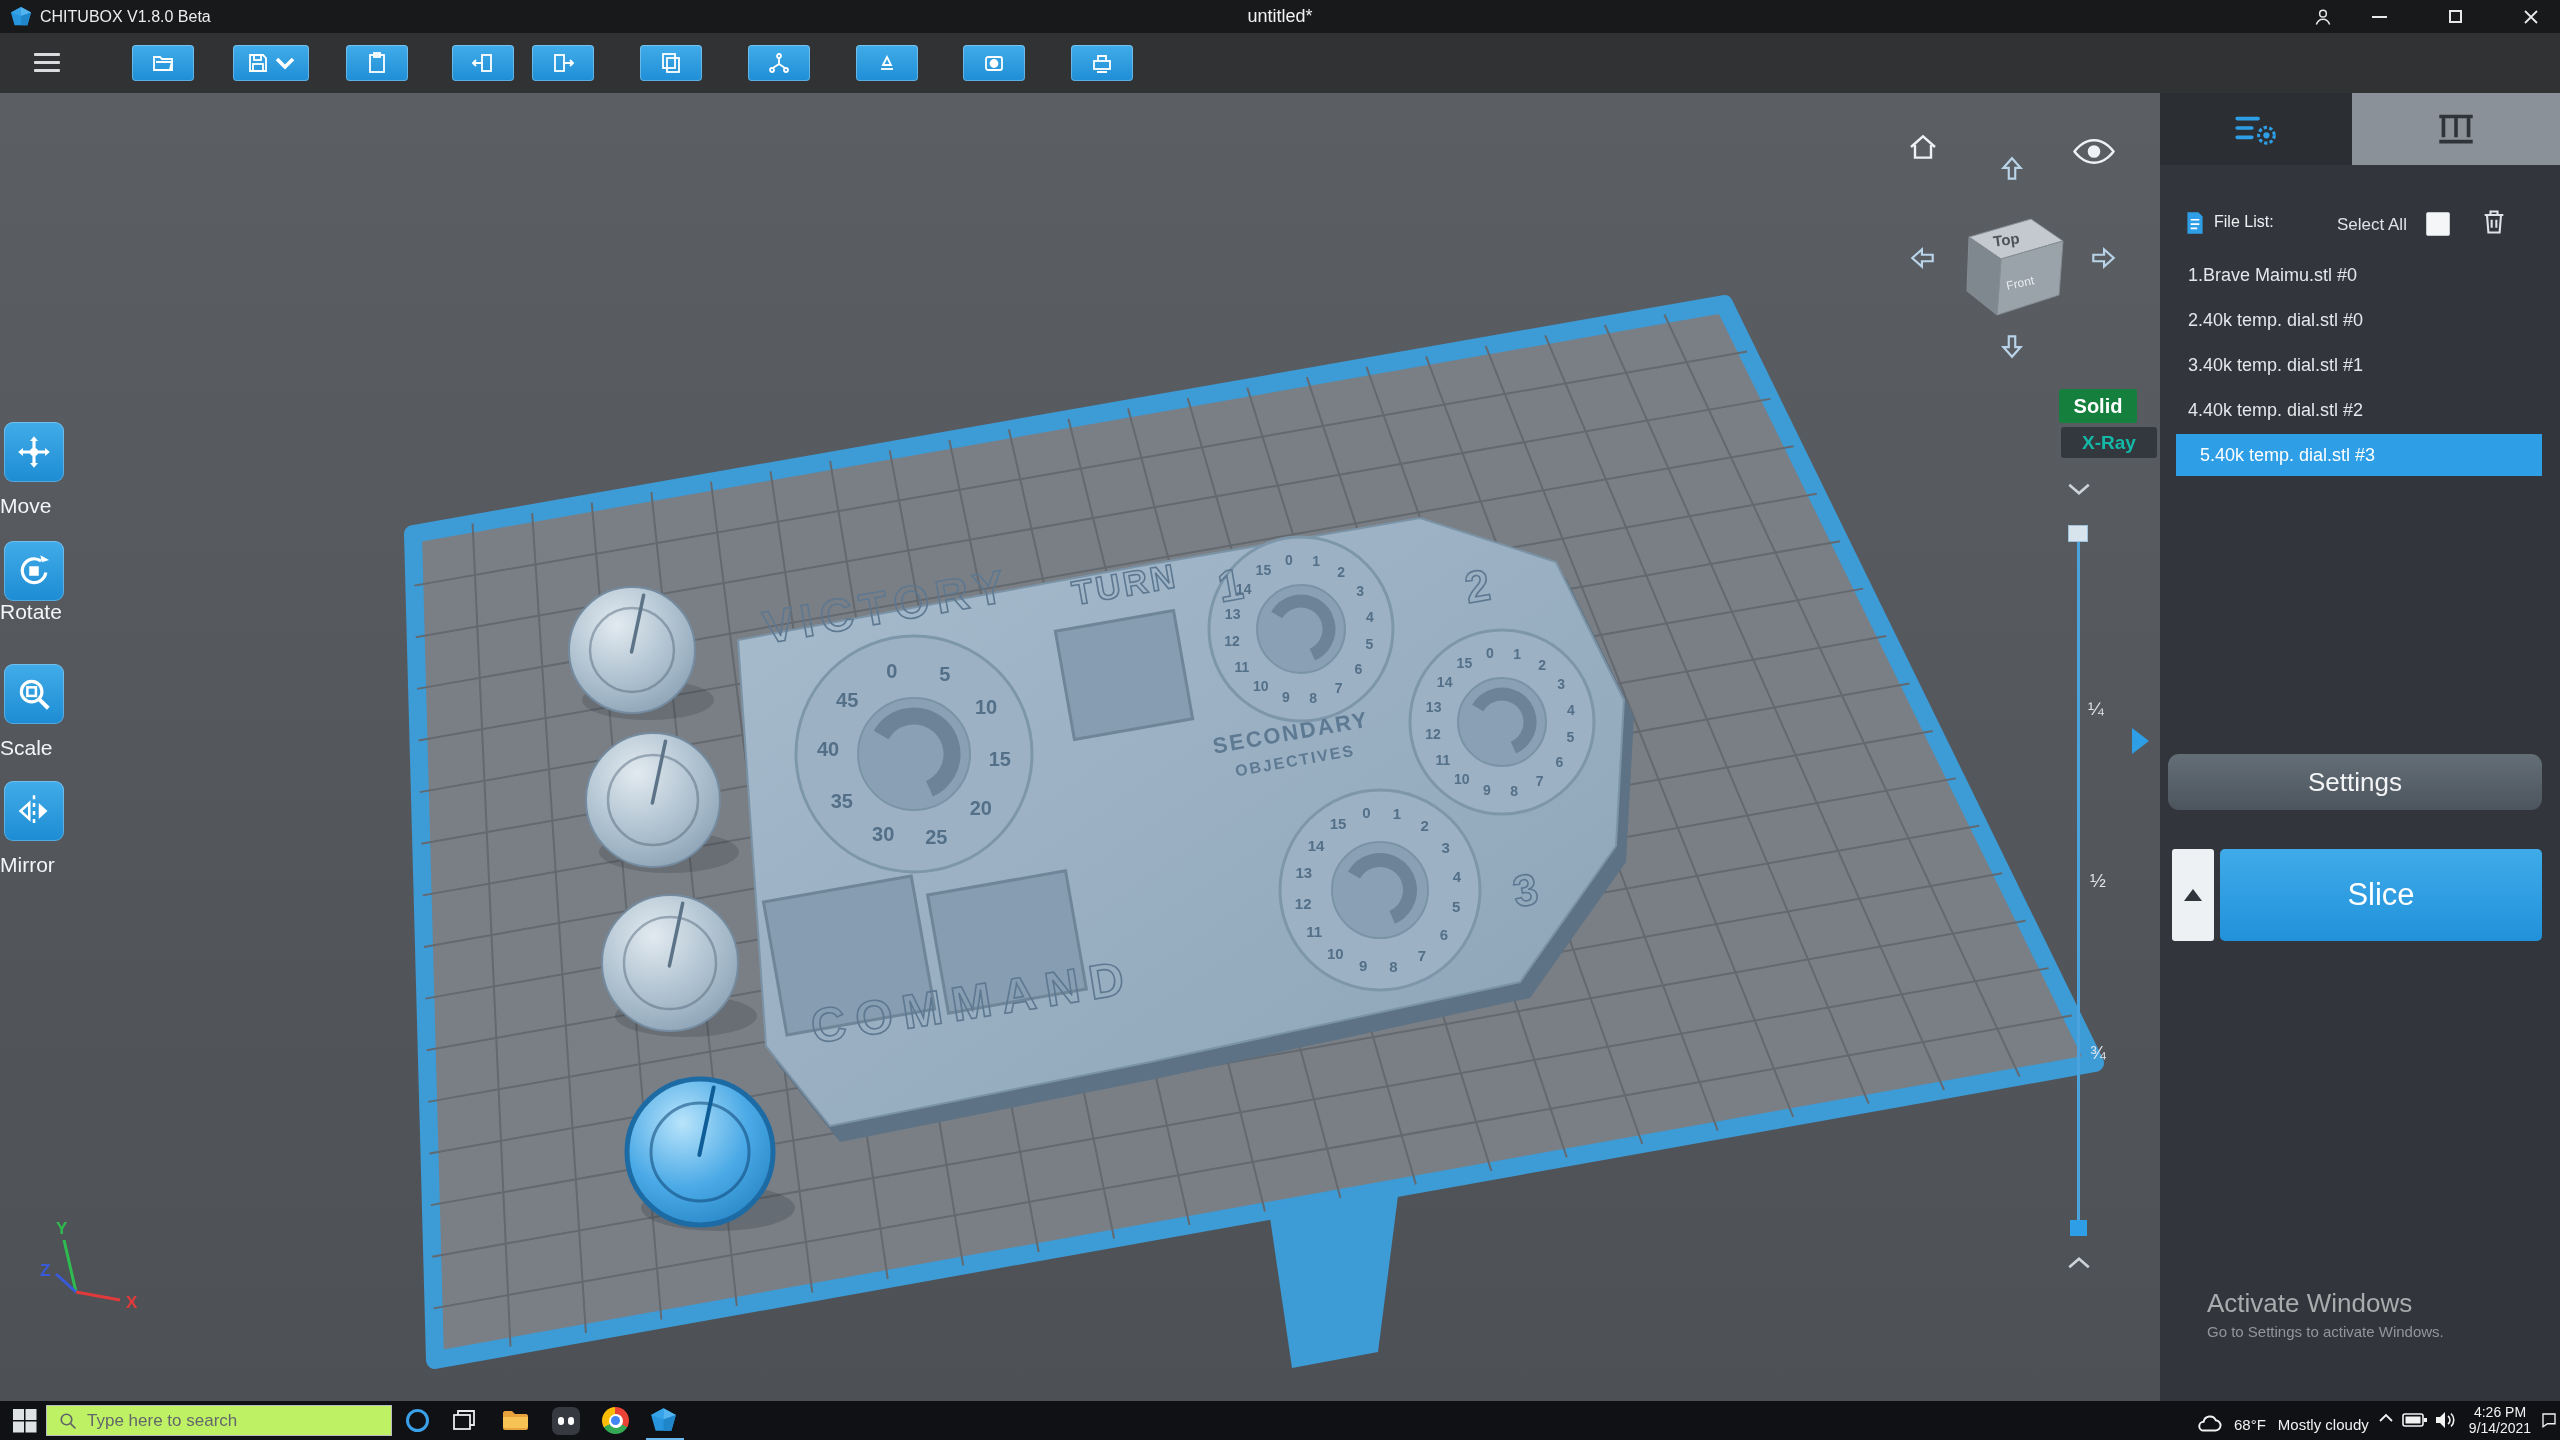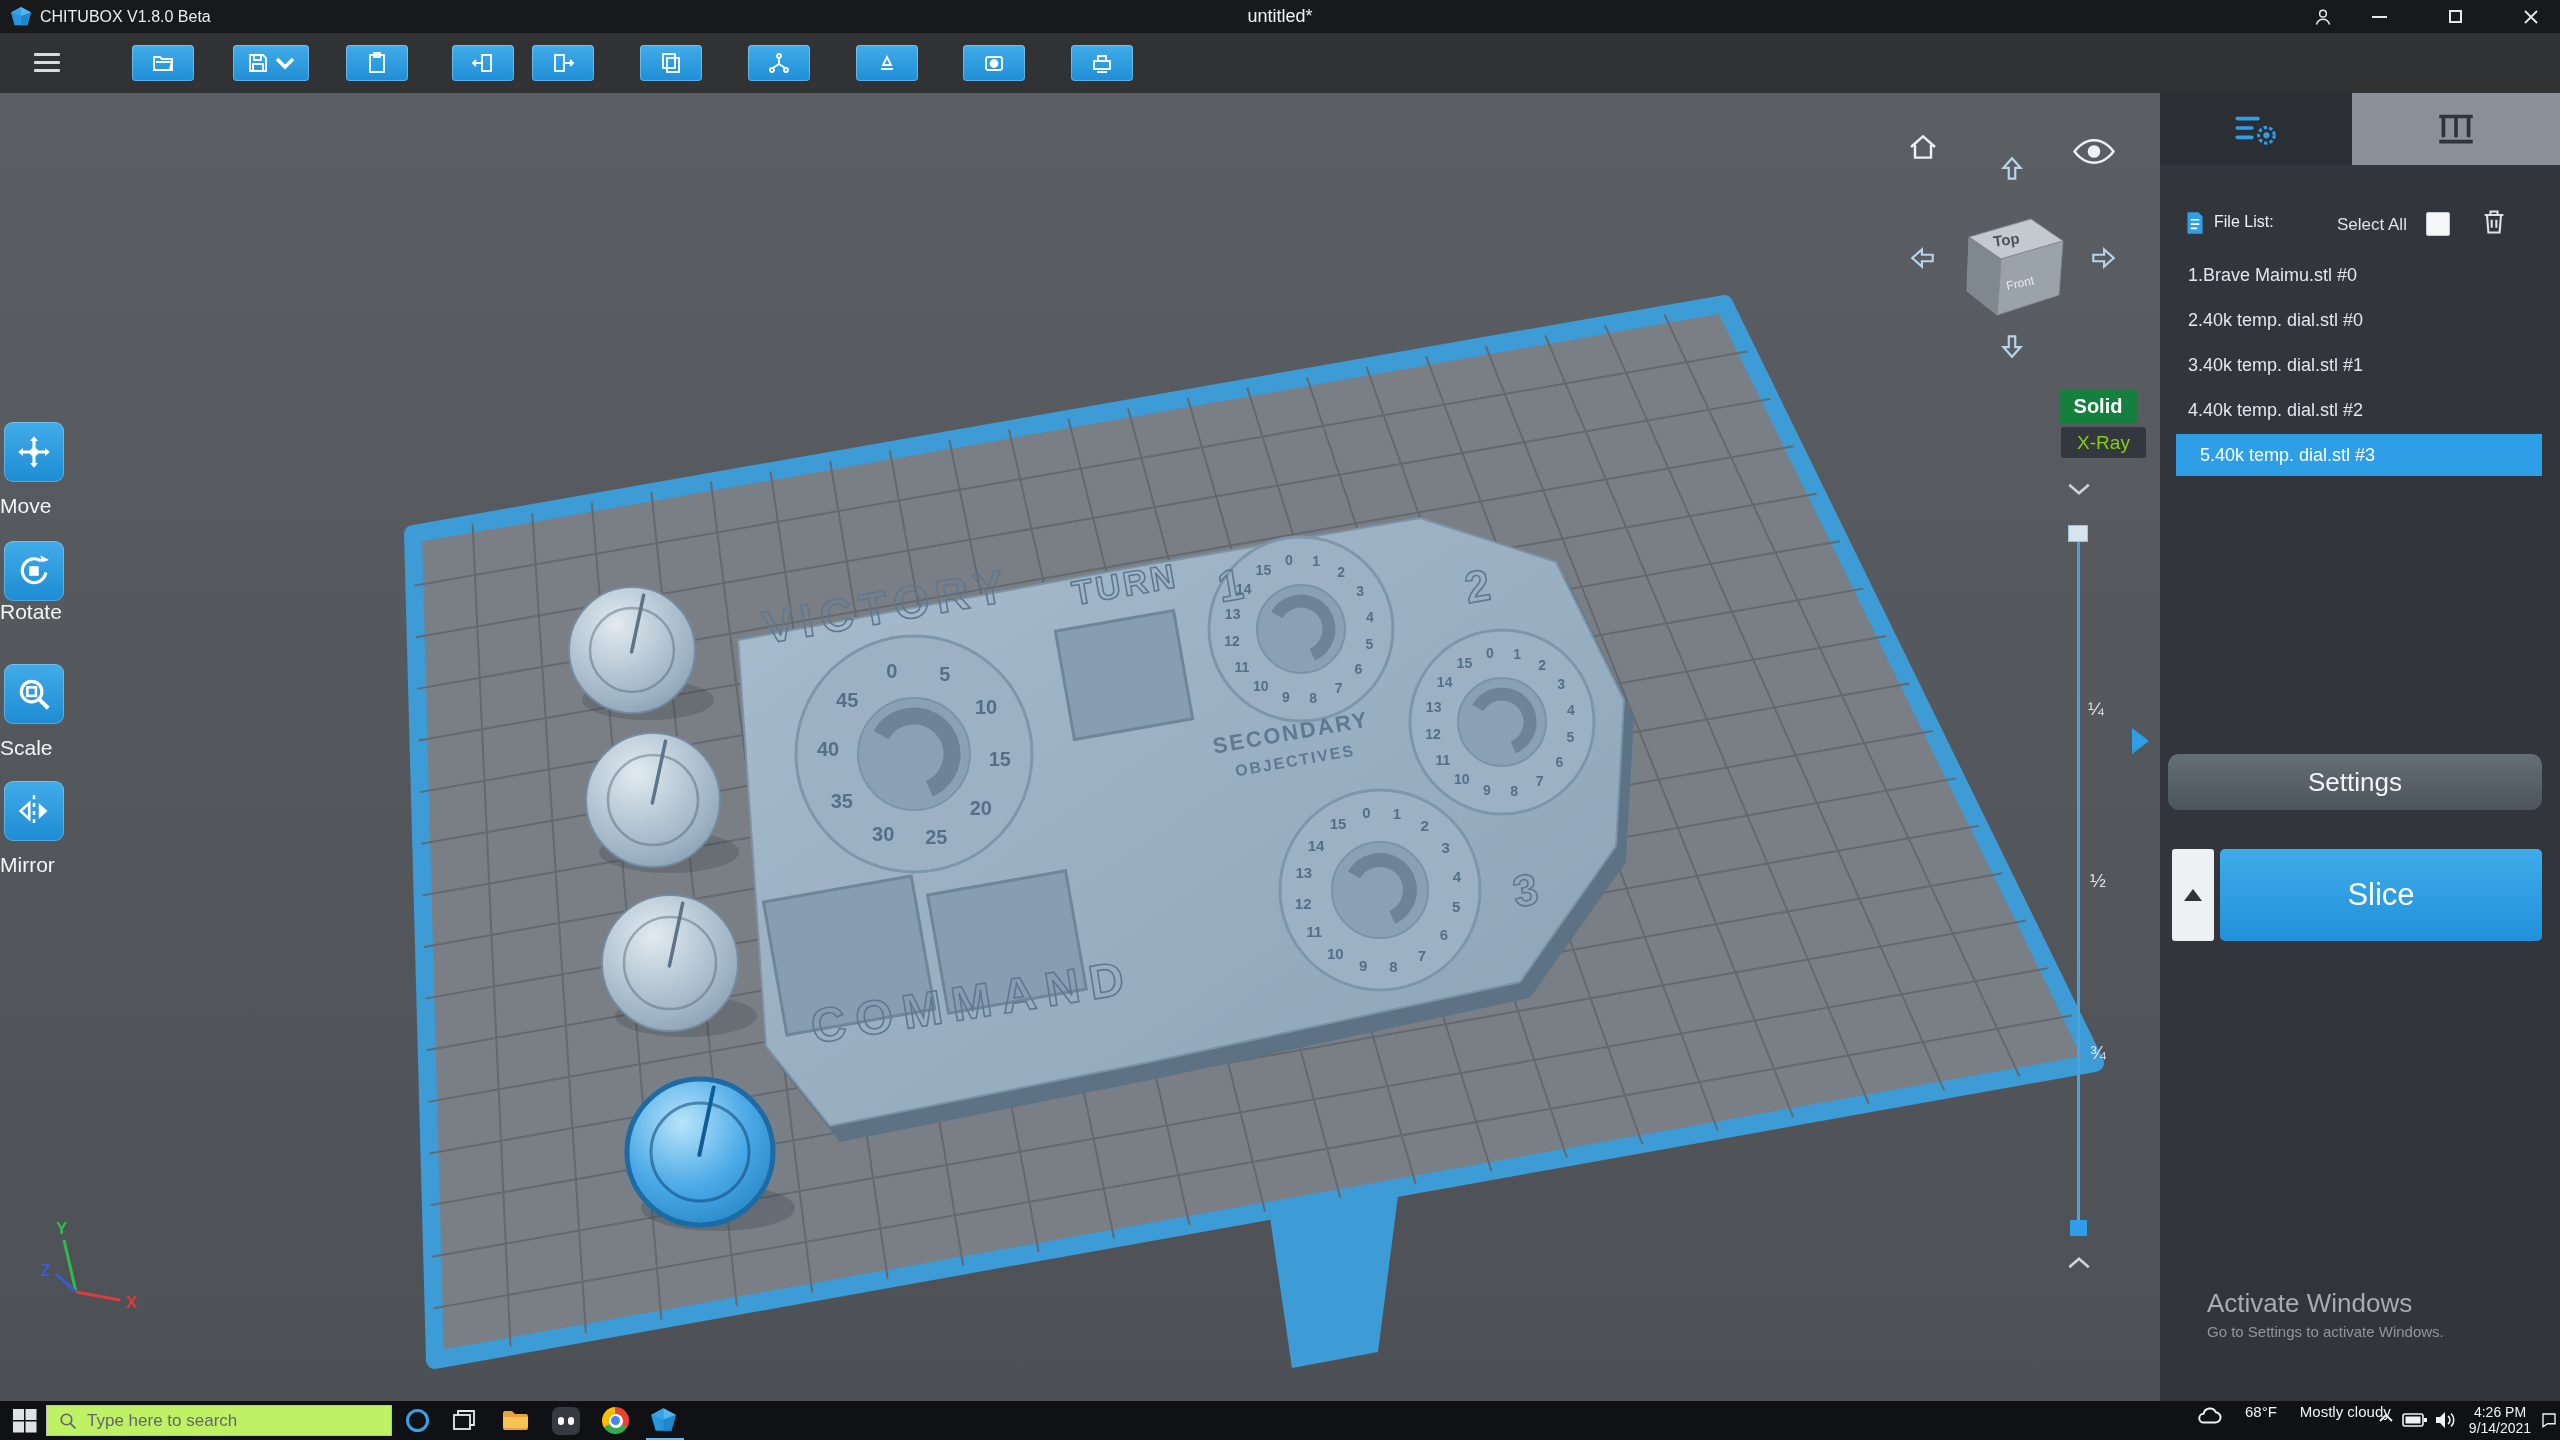--- a/index.html
+++ b/index.html
@@ -18,21 +18,21 @@
   .tbtn svg{width:24px;height:24px}
   .hamburger{position:absolute;left:34px;top:52px;width:26px;height:22px}
   .hamburger div{height:3px;background:#d9dbde;margin-bottom:5px;border-radius:1px}
   
   .tool{position:absolute;left:4px;width:60px;height:60px;border-radius:9px;background:linear-gradient(#41ace9,#1d8cd3);display:flex;align-items:center;justify-content:center;box-shadow:inset 0 0 0 1px rgba(255,255,255,.25)}
   .tool svg{width:38px;height:38px}
   .tool-label{position:absolute;left:0;width:70px;color:#f3f5f7;font-size:21px}
   
   .mode-btn{position:absolute;border-radius:3px;display:flex;align-items:center;justify-content:center;font-weight:bold}
   .mode-solid{left:2059px;top:389px;width:78px;height:34px;background:#15803d;color:#fff;font-size:20px}
-  .mode-xray{left:2061px;top:427px;width:85px;height:31px;background:#33383e;color:#84cc16;font-size:19px;font-weight:normal}
+  .mode-xray{left:2061px;top:427px;width:96px;height:31px;background:#33383e;color:#14b8a6;font-size:19px;font-weight:bold}
   .slider-track{position:absolute;left:2077px;top:532px;width:3px;height:692px;background:#4aa3dd}
   .slider-handle-top{position:absolute;left:2068px;top:525px;width:20px;height:17px;background:#d7e4ee;border:1px solid #9cc0da}
   .slider-handle-bottom{position:absolute;left:2070px;top:1220px;width:17px;height:16px;background:#2e9fe6}
   .frac{position:absolute;color:#dfe3e7;font-size:19px}
   .panel-arrow{position:absolute;left:2132px;top:728px;width:0;height:0;border-top:13px solid transparent;border-bottom:13px solid transparent;border-left:17px solid #2e9fe6}
   
   .panel{position:absolute;left:2160px;top:93px;width:400px;height:1308px;background:#2b2f34}
   .tabs{position:absolute;left:0;top:0;width:400px;height:72px;display:flex}
   .tab{display:flex;align-items:center;justify-content:center}
   .tab-active{width:192px;background:#2b2f34}
@@ -570,21 +570,21 @@
     <div class="abs" style="left:650px;top:6px">
       <svg width="27" height="27" viewBox="0 0 24 24">
         <polygon points="12,1 23,7 19,21 5,21 1,7" fill="#2796df"></polygon>
         <polygon points="12,1 23,7 12,11" fill="#53b4ef"></polygon>
         <polygon points="1,7 12,11 12,1" fill="#36a3e8"></polygon>
         <polygon points="12,11 23,7 19,21 12,21" fill="#1f86c9"></polygon>
       </svg>
     </div>
     <div class="active-underline"></div>
 
-    <div class="abs" style="left:2196px;top:2px;display:flex;align-items:flex-start;gap:23px">
+    <div class="abs" style="left:2196px;top:10px;display:flex;align-items:center;gap:12px">
       <svg width="26" height="26" viewBox="0 0 24 24" fill="none" stroke="#f2f2f2" stroke-width="1.8">
           <path d="M7 18a4 4 0 0 1 0-8 6 6 0 0 1 11.3-1.5A4.5 4.5 0 0 1 17.5 18z"></path>
         </svg>
       <span class="tray-text">68°F</span>
       <span class="tray-text">Mostly cloudy</span>
     </div>
     <div class="abs" style="left:2378px;top:12px">
       <svg width="16" height="10" viewBox="0 0 16 10" fill="none" stroke="#f2f2f2" stroke-width="1.8">
           <path d="M2 8l6-6 6 6"></path>
         </svg>

